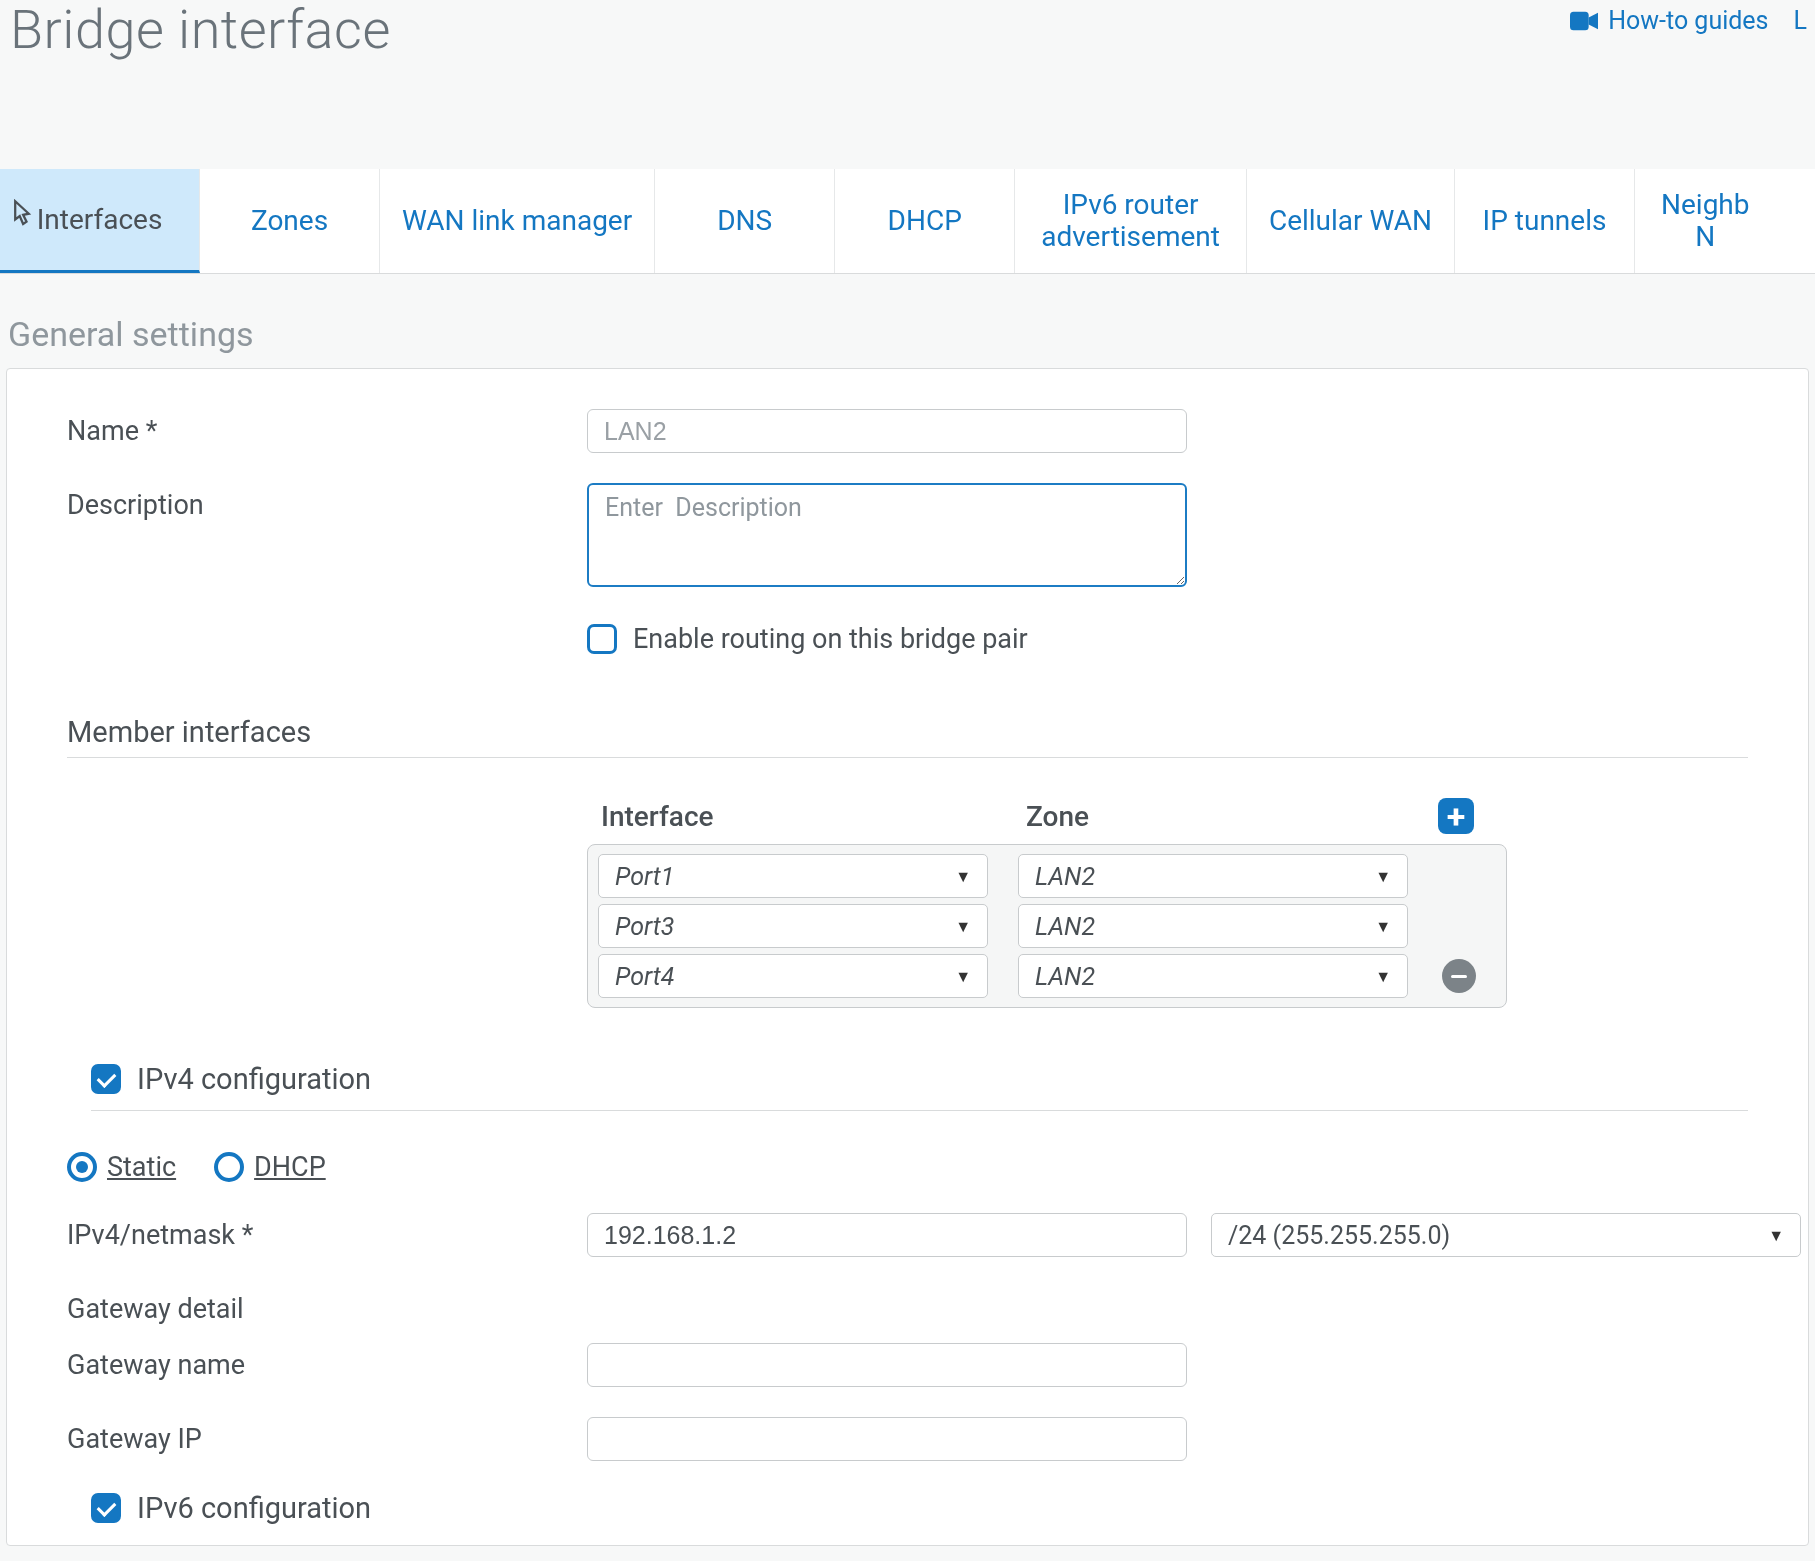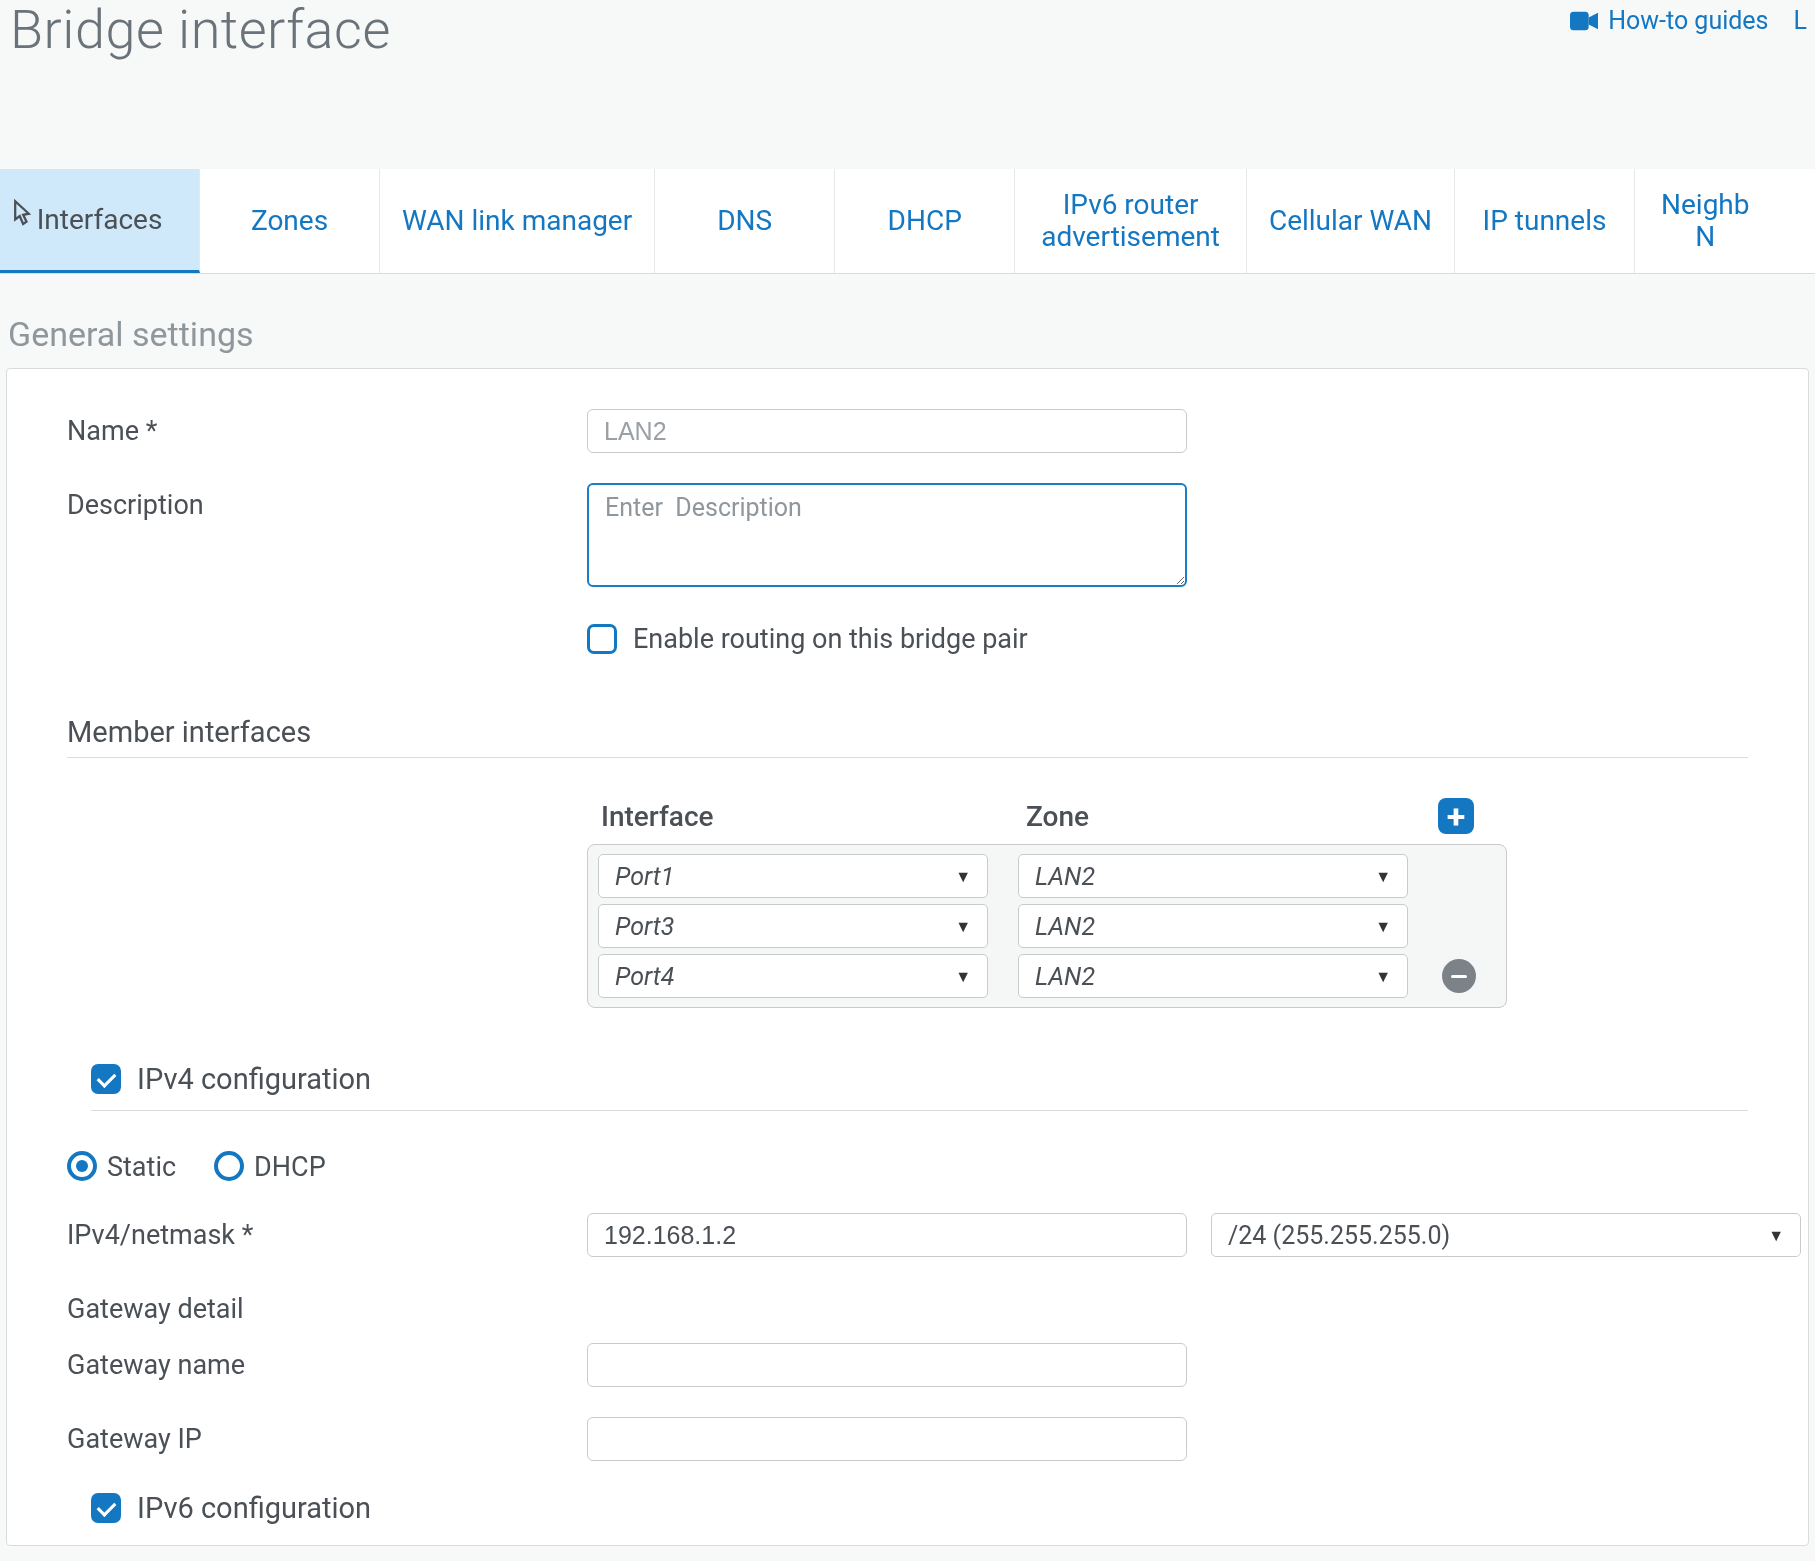--- a/index.html
+++ b/index.html
@@ -276,21 +276,21 @@
     display:inline-flex; align-items:center; justify-content:center;
     margin-right: 10px;
     cursor:pointer;
     vertical-align: middle;
   }
   .radio.sel::after {
     content:"";
     width:12px; height:12px; background:#1477c2; border-radius:50%;
   }
   .radio-label { font-size: 27px; color:#4a5055; }
-  .radio-unit { display:flex; align-items:flex-start; }
+  .radio-unit { display:flex; align-items:center;text-decoration:underline; }
 
   
   .netmask-row .text-input { width: 600px; }
   .netmask-row .select-like { width: 590px; margin-left: 24px; }
   .inline { display:flex; align-items:center; }
 
 </style>
 </head>
 <body>
 

